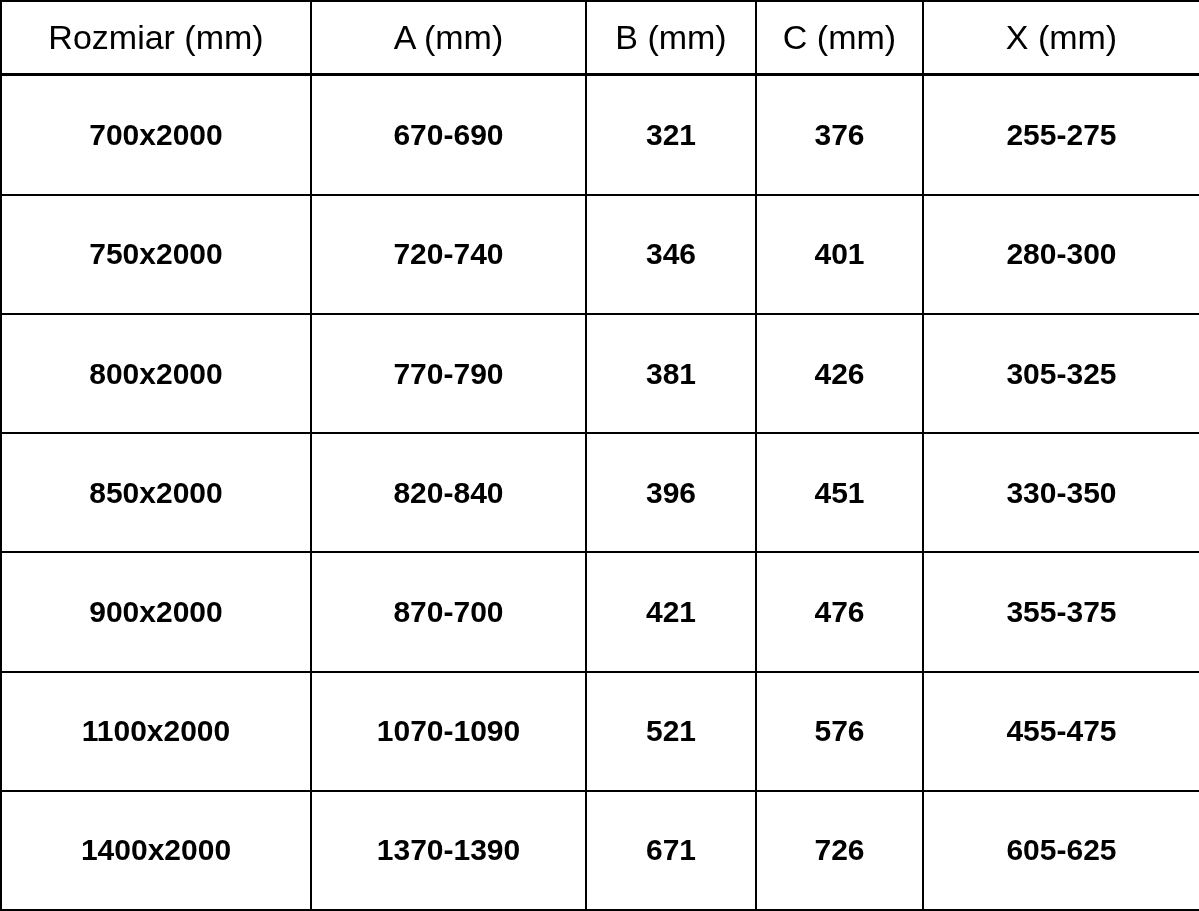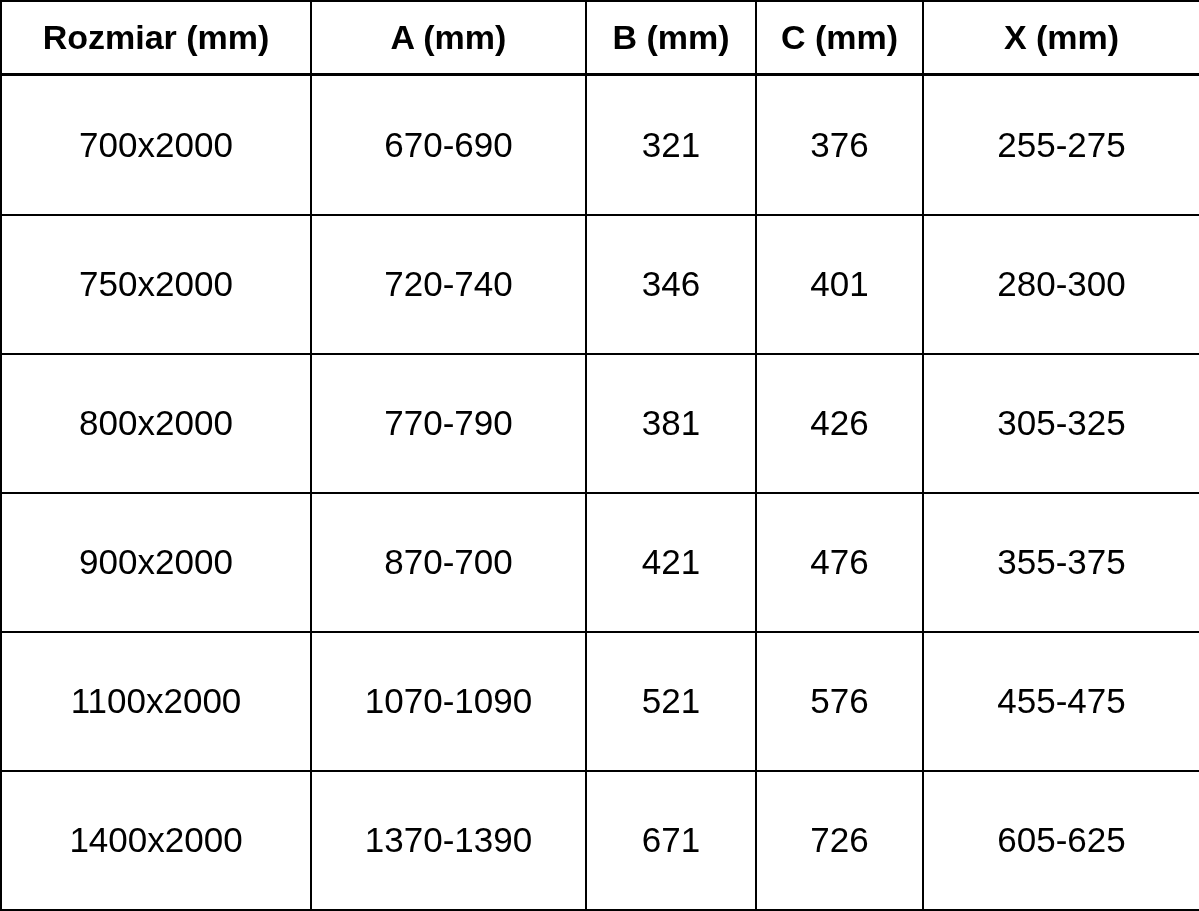--- a/index.html
+++ b/index.html
@@ -23,26 +23,26 @@
     vertical-align: middle;
     padding: 0;
     overflow: hidden;
     white-space: nowrap;
   }
   .spec-table thead tr {
     height: 73px;
   }
   .spec-table th {
     font-size: 34px;
-    font-weight: bold;
+    font-weight: normal;
     border-bottom-width: 3px;
   }
   .spec-table td {
-    font-size: 35px;
-    font-weight: normal;
+    font-size: 30px;
+    font-weight: bold;
   }
   .col-rozmiar { width: 310px; }
   .col-a       { width: 275px; }
   .col-b       { width: 170px; }
   .col-c       { width: 167px; }
   .col-x       { width: 277px; }
 </style>
 </head>
 <body>
 
@@ -79,20 +79,27 @@
       <td>280-300</td>
     </tr>
     <tr>
       <td>800x2000</td>
       <td>770-790</td>
       <td>381</td>
       <td>426</td>
       <td>305-325</td>
     </tr>
     <tr>
+      <td>850x2000</td>
+      <td>820-840</td>
+      <td>396</td>
+      <td>451</td>
+      <td>330-350</td>
+    </tr>
+    <tr>
       <td>900x2000</td>
       <td>870-700</td>
       <td>421</td>
       <td>476</td>
       <td>355-375</td>
     </tr>
     <tr>
       <td>1100x2000</td>
       <td>1070-1090</td>
       <td>521</td>

